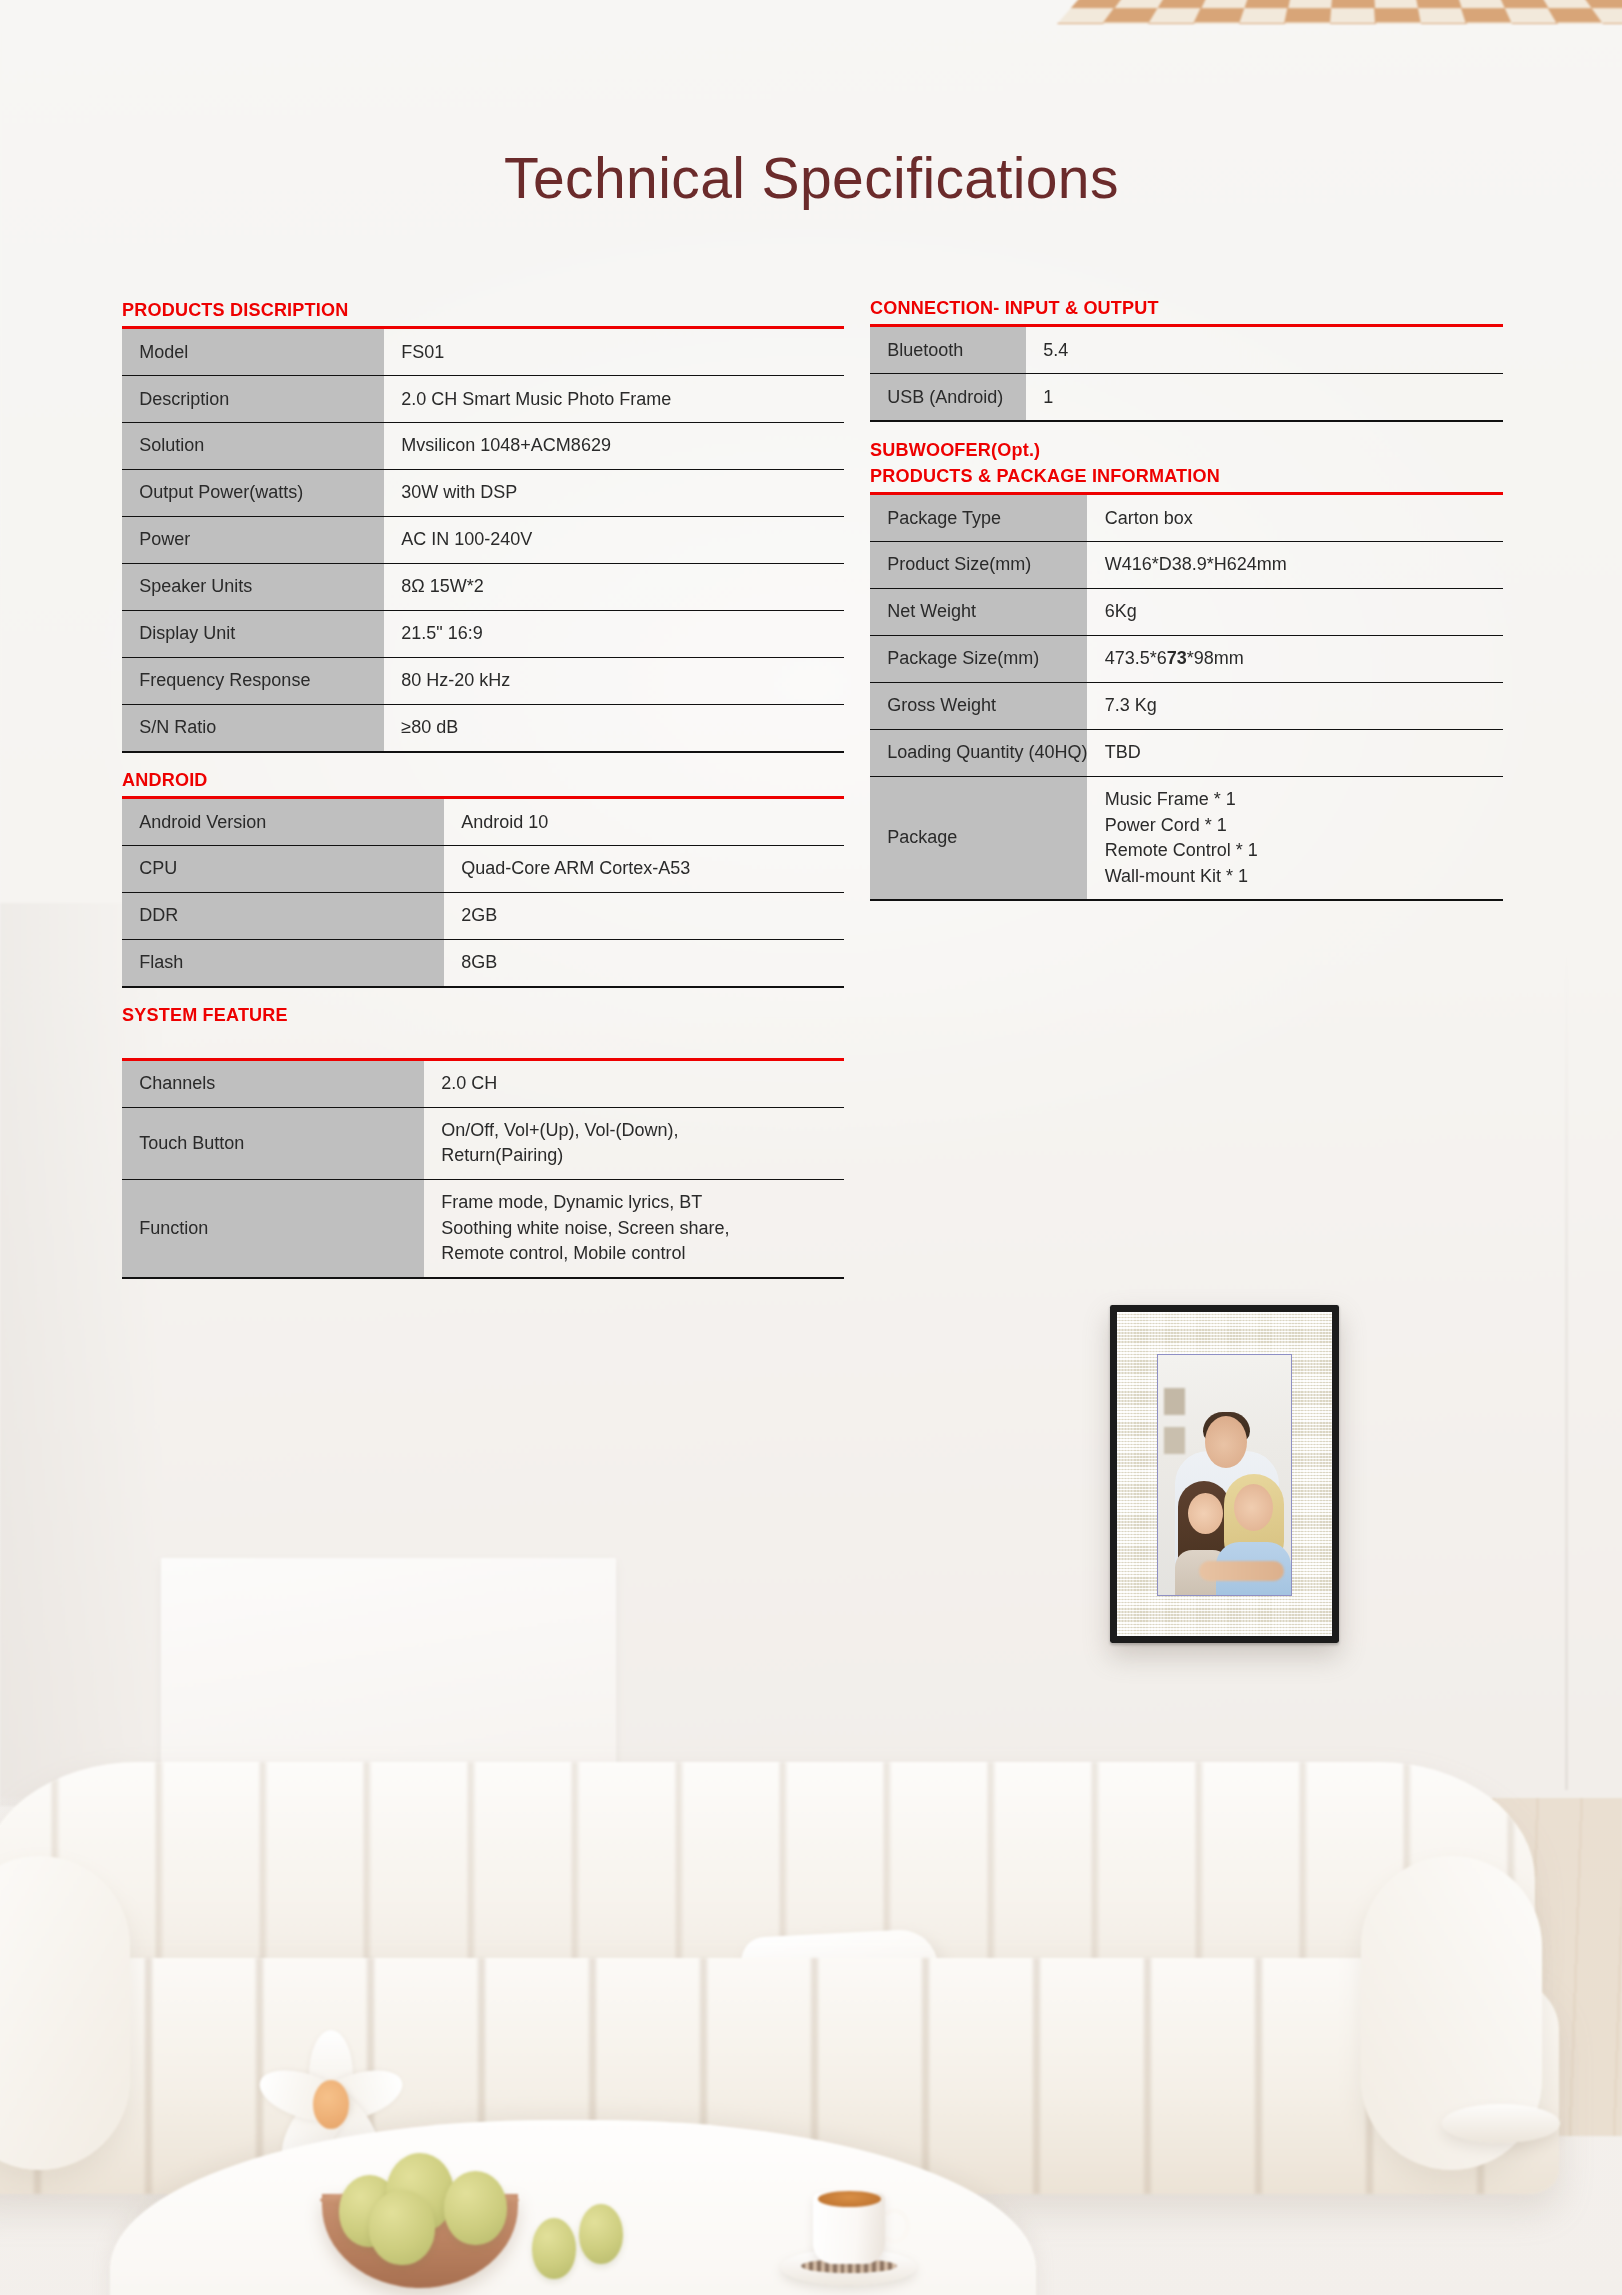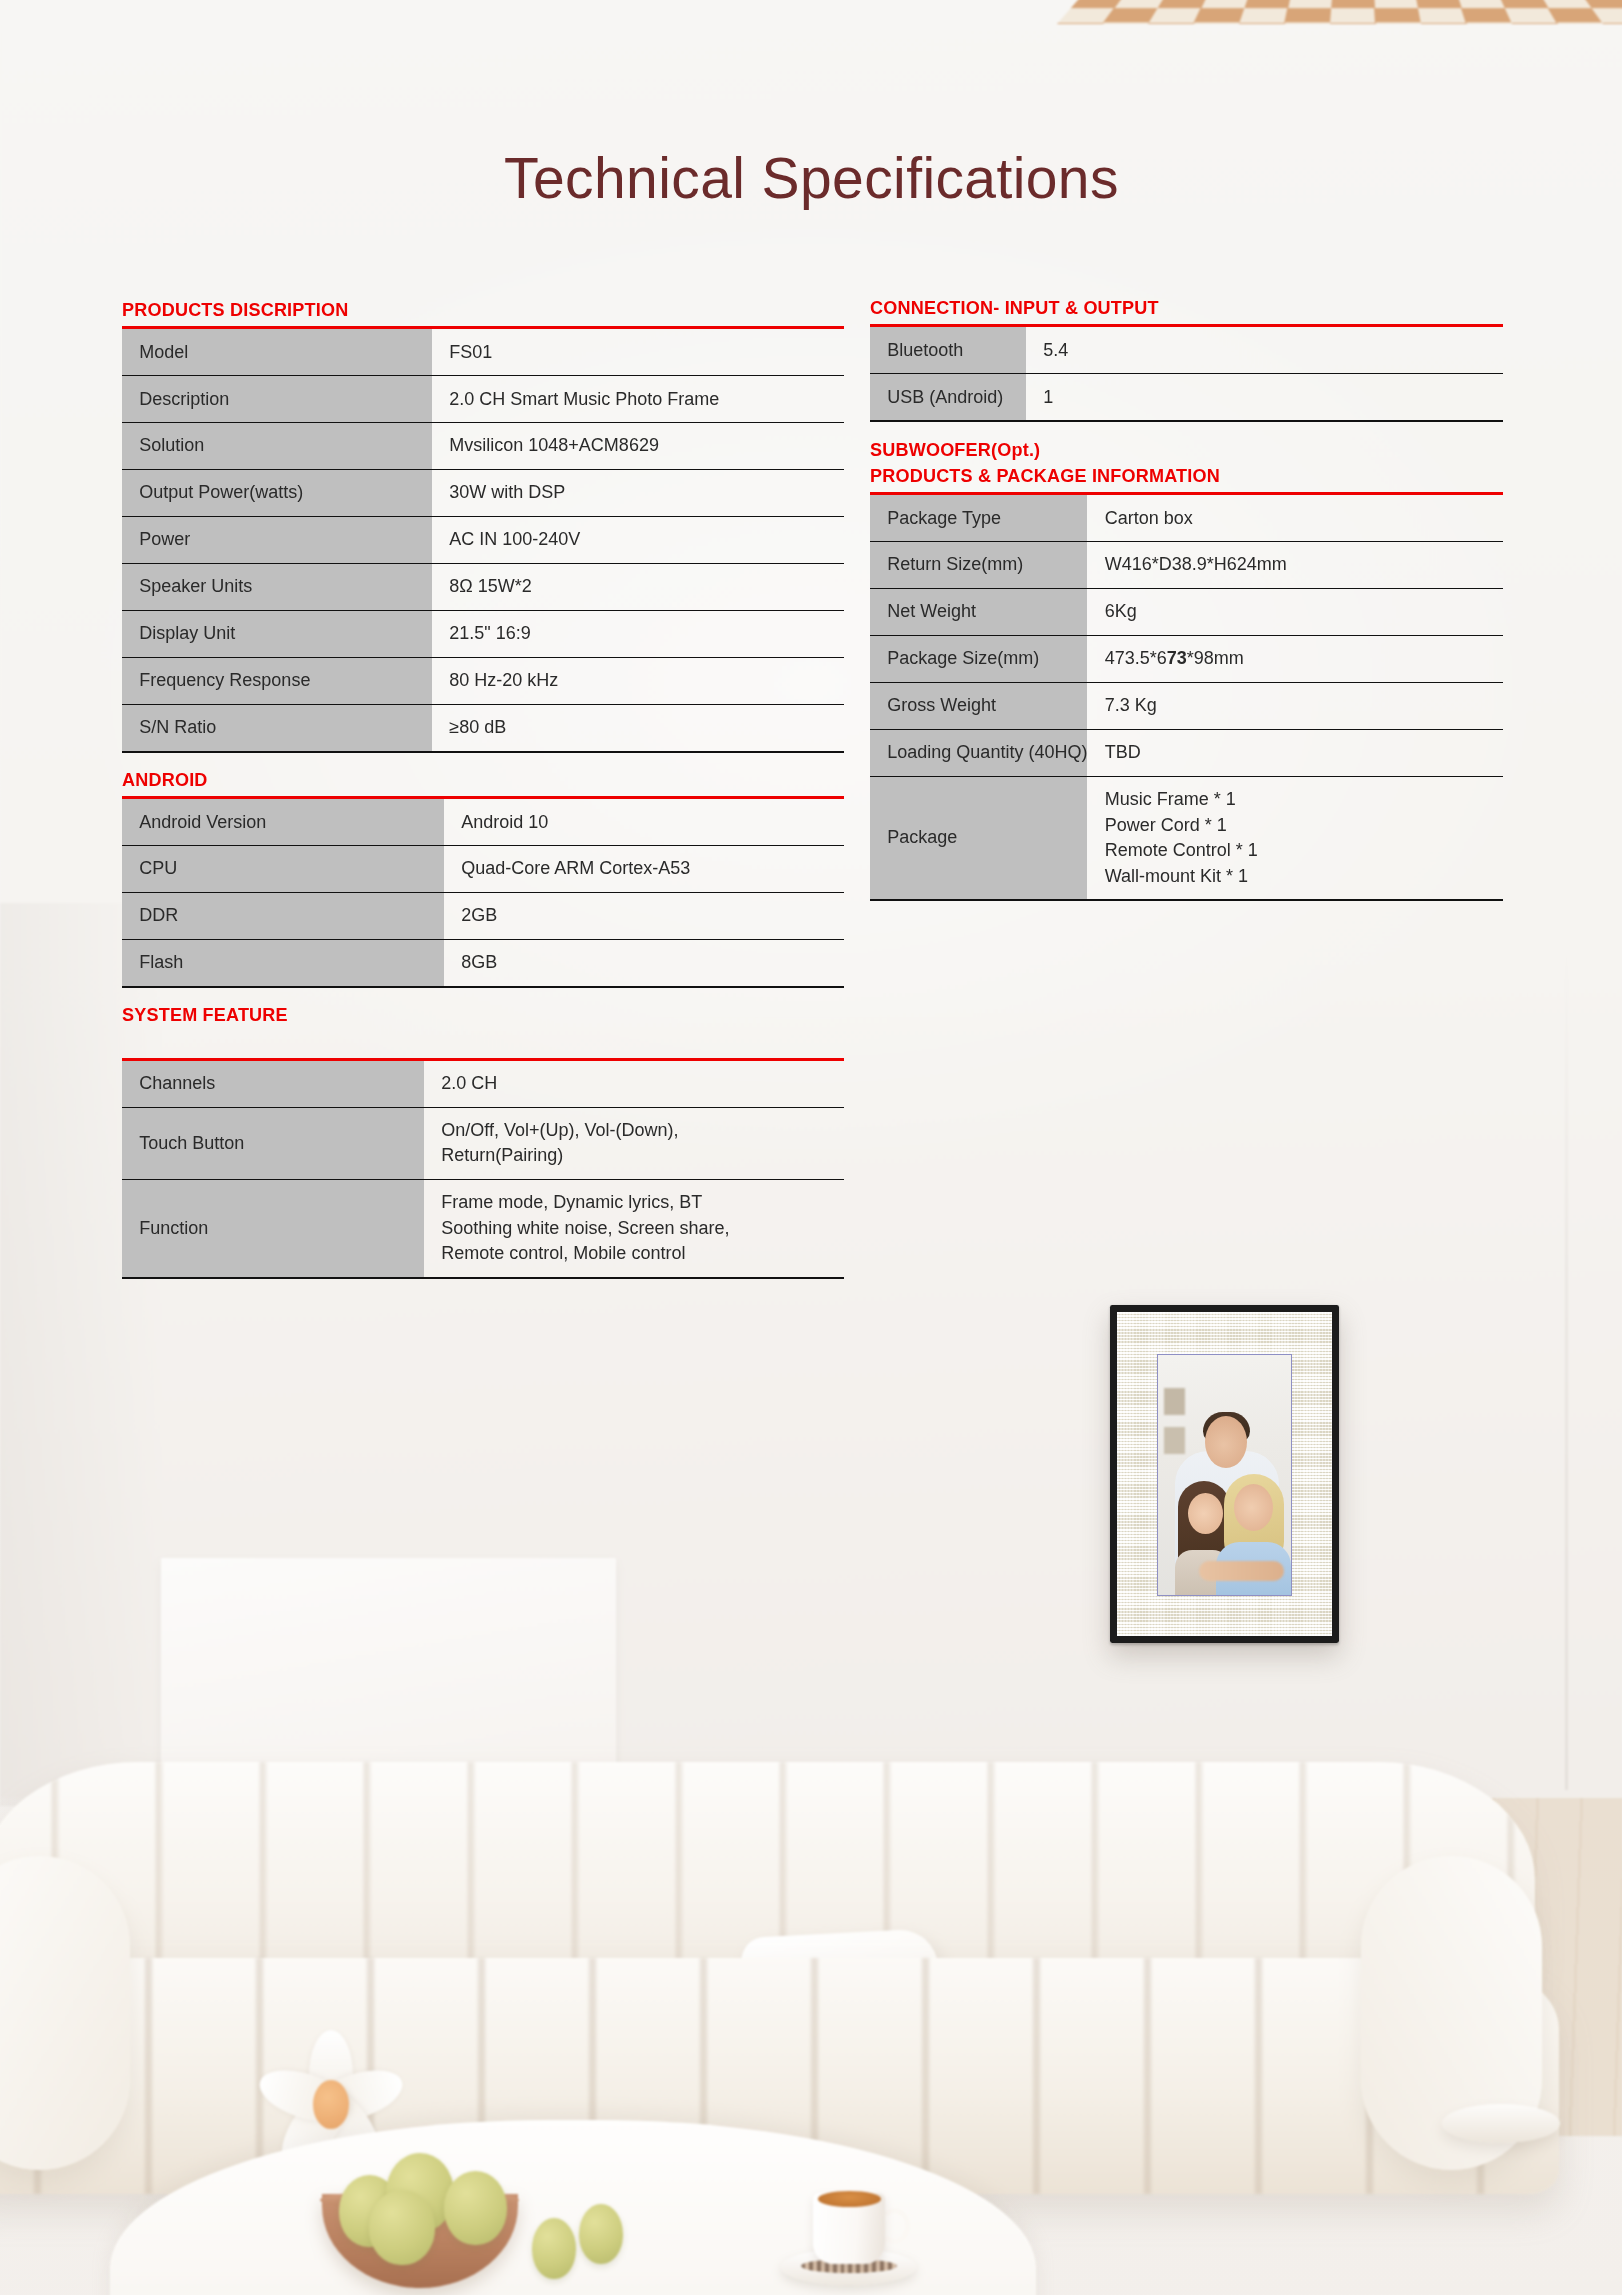--- a/index.html
+++ b/index.html
@@ -410,21 +410,21 @@
   td.k {
     background: #bfbfbf;
     white-space: nowrap;
   }
   td.v {
     background: transparent;
     white-space: pre-line;
   }
 
   
-  .t-products td.k  { width: 310px; }
+  .t-products td.k  { width: 262px; }
   .t-android td.k   { width: 322px; }
   .t-system td.k    { width: 302px; }
   .t-connect td.k   { width: 156px; }
   .t-sub td.k       { width: 196px; }
   .t-package td.k   { width: 196px; }
 
   .t-products, .t-android { width: 707px; }
   .t-system { width: 707px; margin-top: 26px; }
   .t-connect, .t-sub, .t-package { width: 633px; }
 
@@ -611,21 +611,21 @@
     <div class="sec-head">SUBWOOFER(Opt.)</div>
 
     <div class="sec-head">PRODUCTS &amp; PACKAGE INFORMATION</div>
     <table class="spec t-package">
       <tbody>
           <tr>
             <td class="k">Package Type</td>
             <td class="v">Carton box</td>
           </tr>
           <tr>
-            <td class="k">Return Size(mm)</td>
+            <td class="k">Product Size(mm)</td>
             <td class="v">W416*D38.9*H624mm</td>
           </tr>
           <tr>
             <td class="k">Net Weight</td>
             <td class="v">6Kg</td>
           </tr>
           <tr>
             <td class="k">Package Size(mm)</td>
             <td class="v">473.5*6<span class="bold-seg">73</span>*98mm</td>
           </tr>

